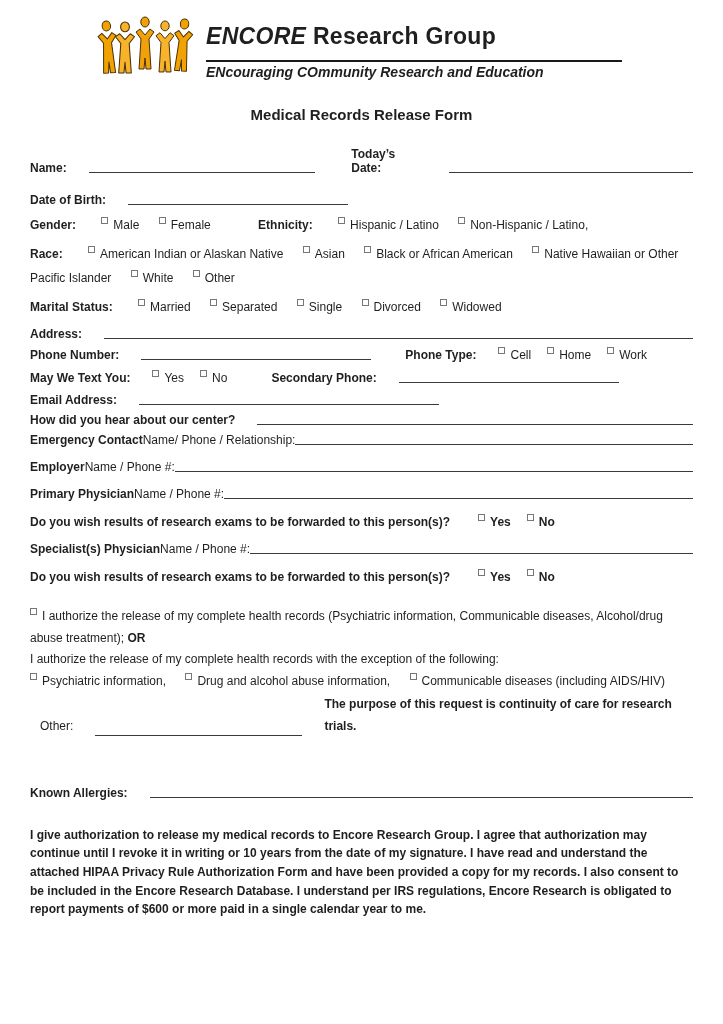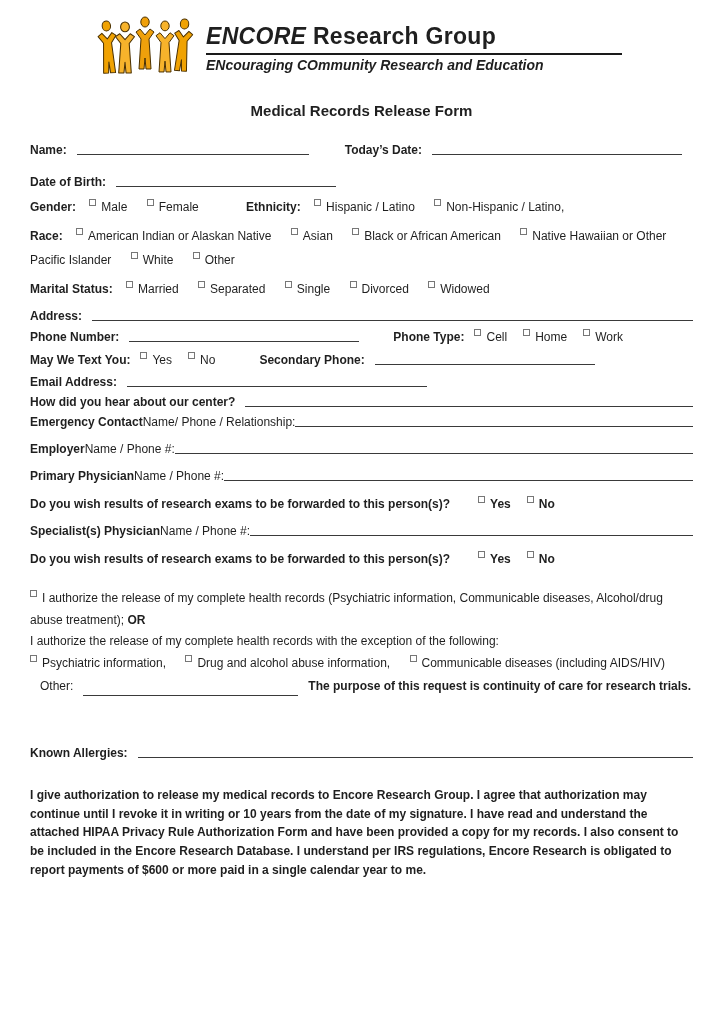--- a/index.html
+++ b/index.html
@@ -6,34 +6,34 @@
   .page {
     width:723px; height:1024px; box-sizing:border-box;
     padding:14px 30px 0 30px; background:#ffffff; position:relative; overflow:hidden;
     font-family:"Liberation Sans", sans-serif; font-size:12px; color:#1f1f1f;
   }
   
   .header { display:flex; align-items:flex-start; margin-left:64px; }
   .logo { width:104px; height:62px; flex:0 0 auto; }
   .brand { margin-left:8px; padding-top:9px; }
   .brand-line { display:inline-block; width:416px; border-bottom:2.5px solid #1a1a1a;
-    font-size:23px; font-weight:bold; letter-spacing:.3px; padding-bottom:3px; white-space:nowrap; }
+    font-size:23px; font-weight:bold; letter-spacing:.3px; padding-bottom:10px; white-space:nowrap; }
   .brand-it { font-style:italic; }
   .tagline { font-size:14px; font-weight:bold; font-style:italic; margin-top:2px; }
   
   .title { text-align:center; font-weight:bold; font-size:15px; margin-top:26px; margin-bottom:24px; }
   
   .frow { display:flex; align-items:flex-end; margin-bottom:12px; }
   .trow { margin-bottom:12px; }
   .b { font-weight:bold; }
   .ln { display:inline-block; height:11px; border-bottom:1.5px solid #3a3a3a; }
   .frow .ln { height:0; border-bottom:1.5px solid #3a3a3a; align-self:flex-end; margin-bottom:2px; }
   .fl1 { flex:1; }
   .w250{width:250px}.w232{width:232px}.w220{width:220px}.w230{width:230px}.w300{width:300px}.w215{width:215px}
-  .ml6{margin-left:10px}.ml26{margin-left:34px}
+  .ml6{margin-left:22px}.ml26{margin-left:34px}
   .ml28{margin-left:28px}.ml36{margin-left:36px}
   .mb6{margin-bottom:6px}.mb8{margin-bottom:8px}.mb10{margin-bottom:10px}.mb13{margin-bottom:13px}
   .mb18{margin-bottom:18px}
   .cb { display:inline-block; width:5px; height:5px; border:1px solid #777; background:#fff;
     margin-right:5px; vertical-align:5px; }
   .opt { margin-right:16px; white-space:normal; }
   .optlast { margin-right:0; }
   .wrap2 { line-height:2.0; margin-bottom:9px; }
   .auth { line-height:1.8; margin-top:22px; }
   .other-row { padding-left:10px; margin-top:2px; }

